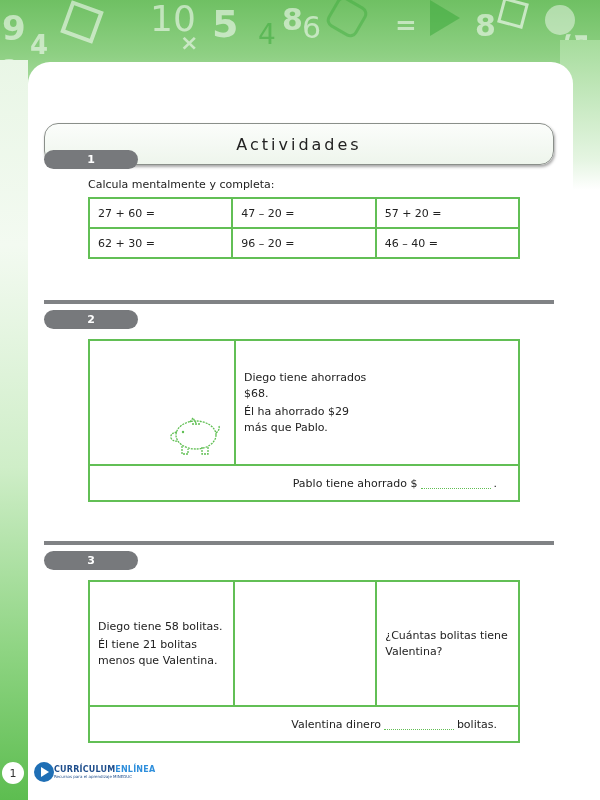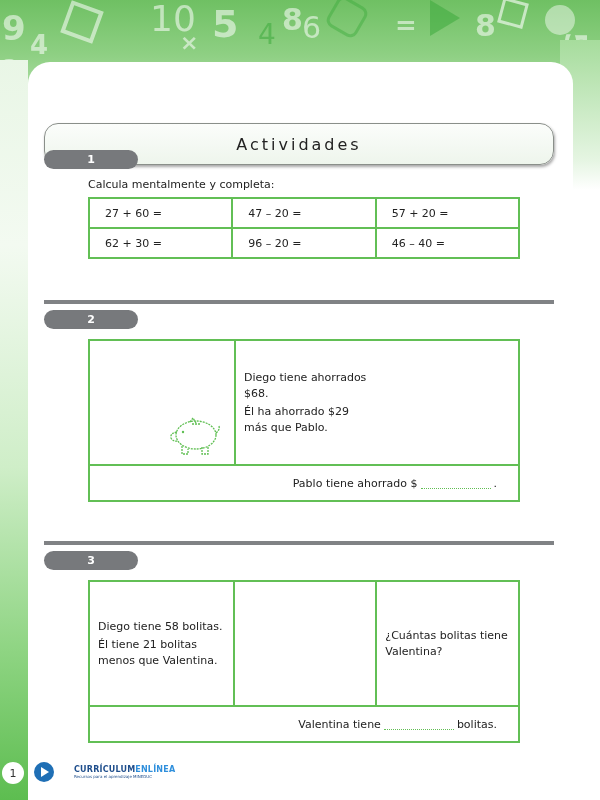--- a/index.html
+++ b/index.html
@@ -59,21 +59,21 @@
     .instr {
       position: absolute; left: 88px; top: 178px; font-size: 11px; color: #222;
     }
     table.ops {
       position: absolute; left: 88px; top: 197px; width: 432px;
       border-collapse: collapse;
     }
     table.ops td {
       border: 2px solid #62bf55;
       height: 30px; width: 144px;
-      padding-left: 15px;
+      padding-left: 8px;
       font-size: 11px; color: #222;
     }
     .problem {
       position: absolute; left: 88px; width: 432px;
       border: 2px solid #62bf55;
     }
     .problem .row-top { display: flex; height: 125px; border-bottom: 2px solid #62bf55; }
     .problem .cell { width: 144px; height: 100%; position: relative; font-size: 11px; line-height: 16px; color: #222; }
     .problem .cell + .cell { border-left: 2px solid #62bf55; }
     .problem .cell .txt { position: absolute; left: 8px; right: 6px; top: 50%; transform: translateY(-50%); }
@@ -85,21 +85,21 @@
     .blank {
       display: inline-block; width: 70px; border-bottom: 1px dotted #62bf55;
       height: 12px; margin: 0 3px; vertical-align: -4px;
     }
     .page-num {
       position: absolute; left: 2px; top: 762px; width: 22px; height: 22px;
       border-radius: 50%; background: #fff;
       display: flex; align-items: center; justify-content: center;
       font-size: 11px; color: #333;
     }
-    .logo { position: absolute; left: 34px; top: 762px; display: flex; align-items: center; gap: 20px; }
+    .logo { position: absolute; left: 34px; top: 762px; display: flex; align-items: center; gap: 0; }
     .logo .mark {
       width: 20px; height: 20px; border-radius: 50%; background: #1f6fb5;
       display: flex; align-items: center; justify-content: center;
     }
     .logo .words { display: flex; flex-direction: column; line-height: 1; }
     .logo .w1 { font-size: 8px; font-weight: bold; color: #1f4e8c; letter-spacing: 0.2px; }
     .logo .w1 b { color: #2f8fdc; }
     .logo .w2 { font-size: 4px; color: #1f4e8c; margin-top: 1px; }
   </style>
 </head>
@@ -201,21 +201,21 @@
       </div>
     </div>
     <div class="cell"></div>
     <div class="cell">
       <div class="txt">
         <p>¿Cuántas bolitas tiene Valentina?</p>
       </div>
     </div>
   </div>
   <div class="row-bottom">
-    <span>Valentina tiene</span>
+    <span>Valentina dinero</span>
     <span class="blank"></span>
     <span>bolitas.</span>
   </div>
 </div>
 
 <div class="page-num">1</div>
 <div class="logo">
   <span class="mark">
     <svg width="12" height="12" viewBox="0 0 12 12">
         <path d="M3 1 L11 6 L3 11 Z" fill="#ffffff"></path>

